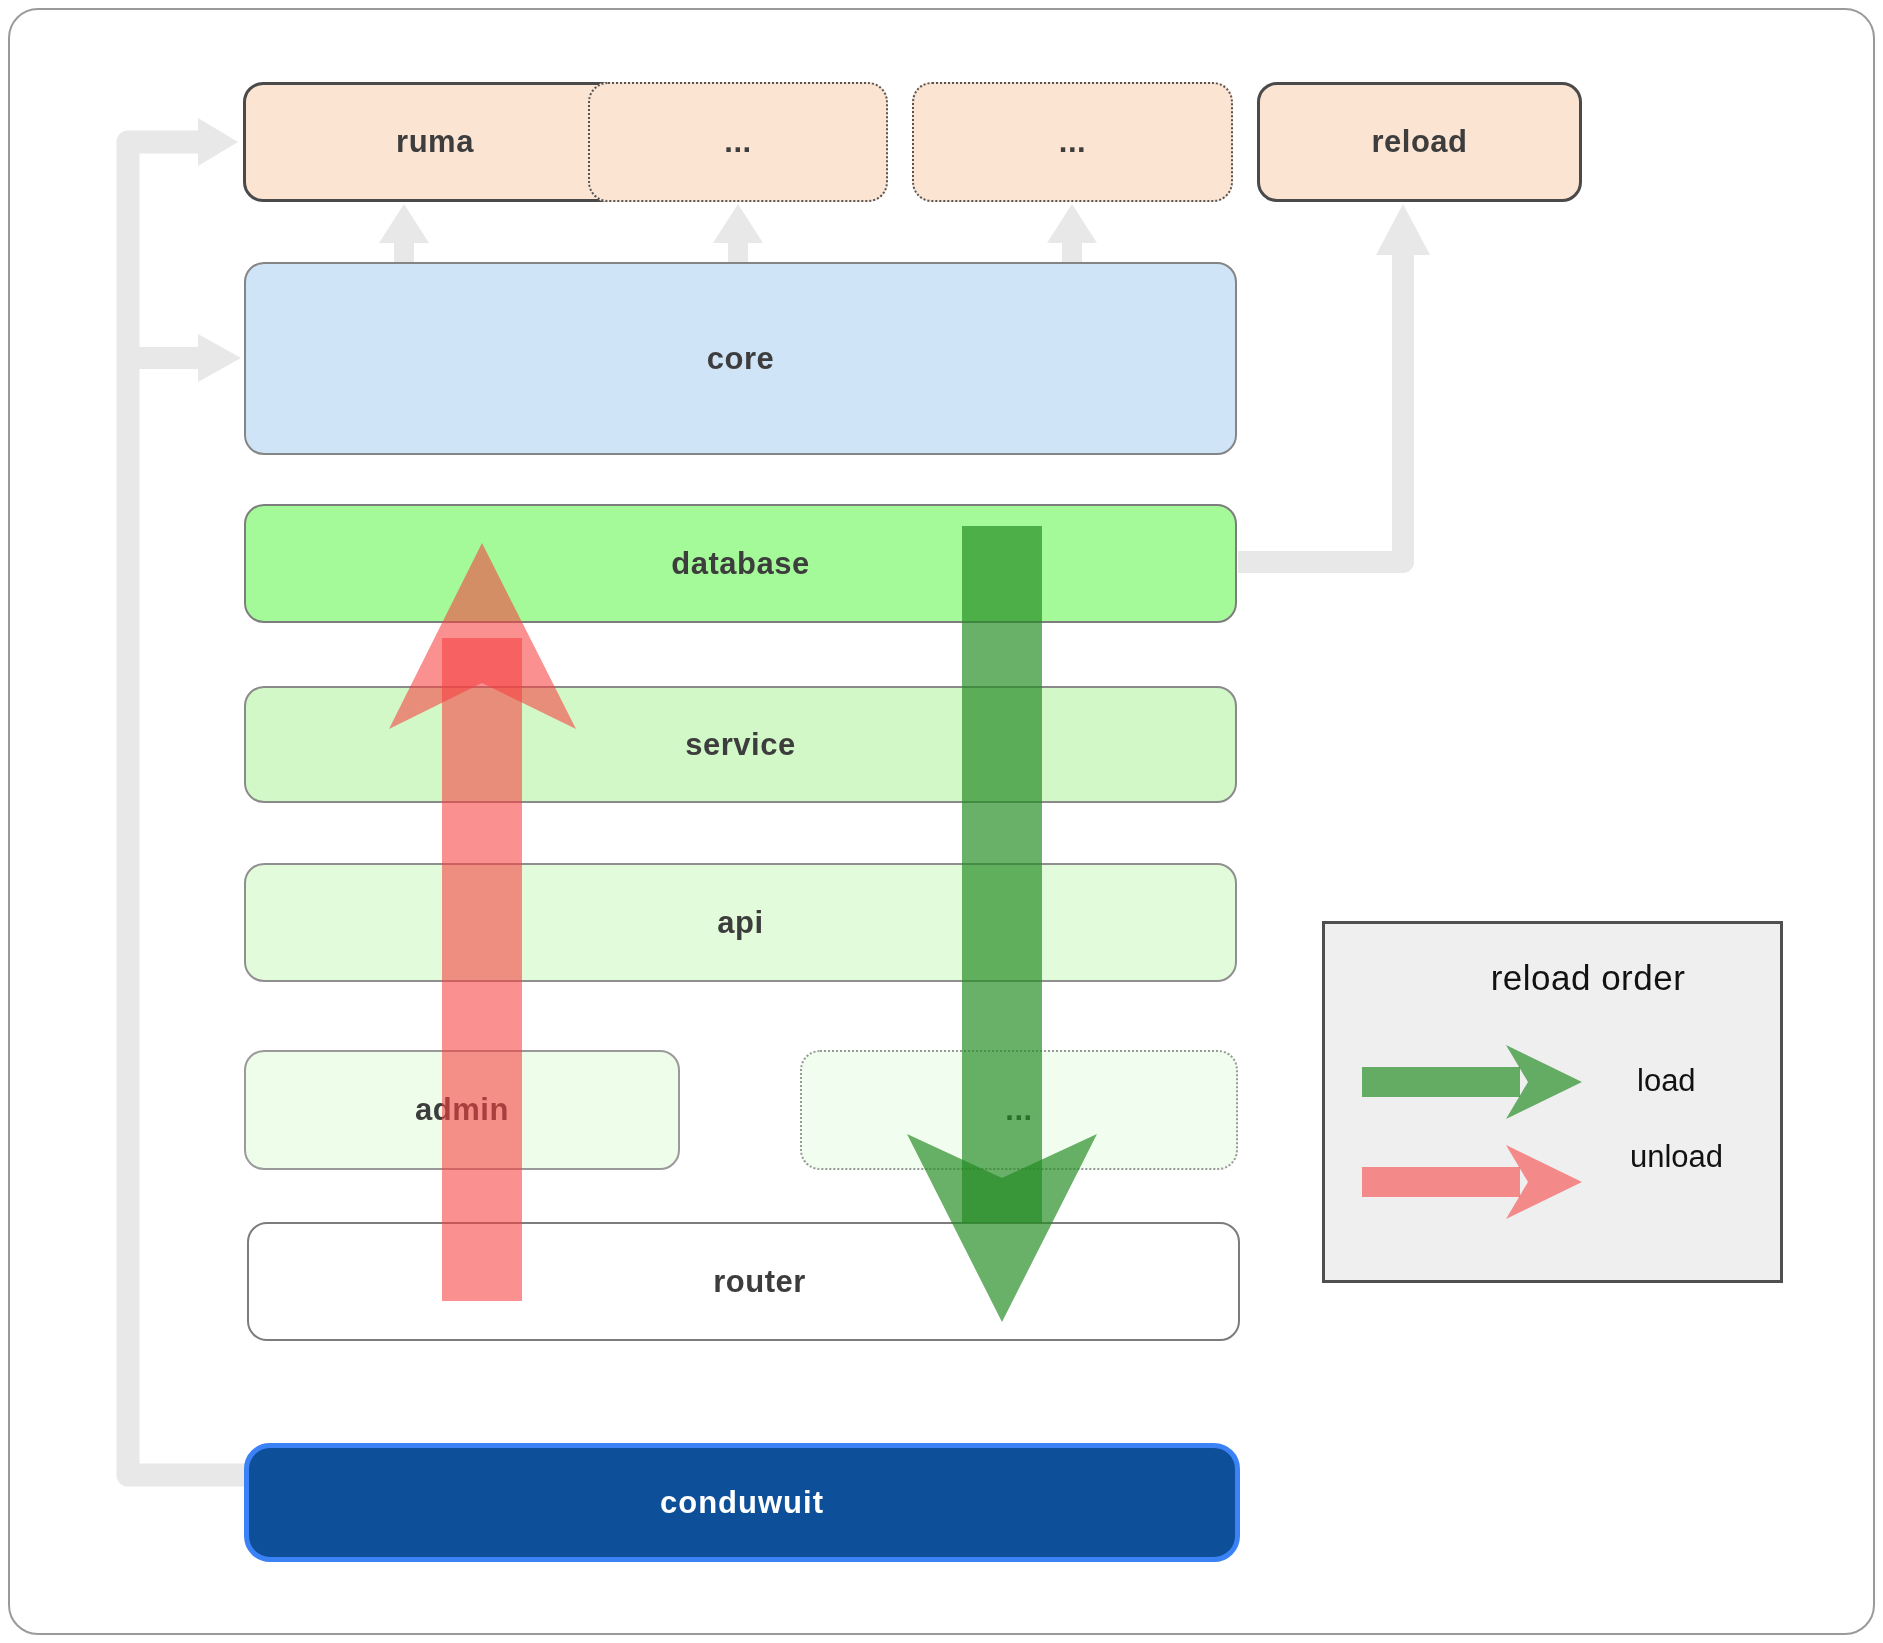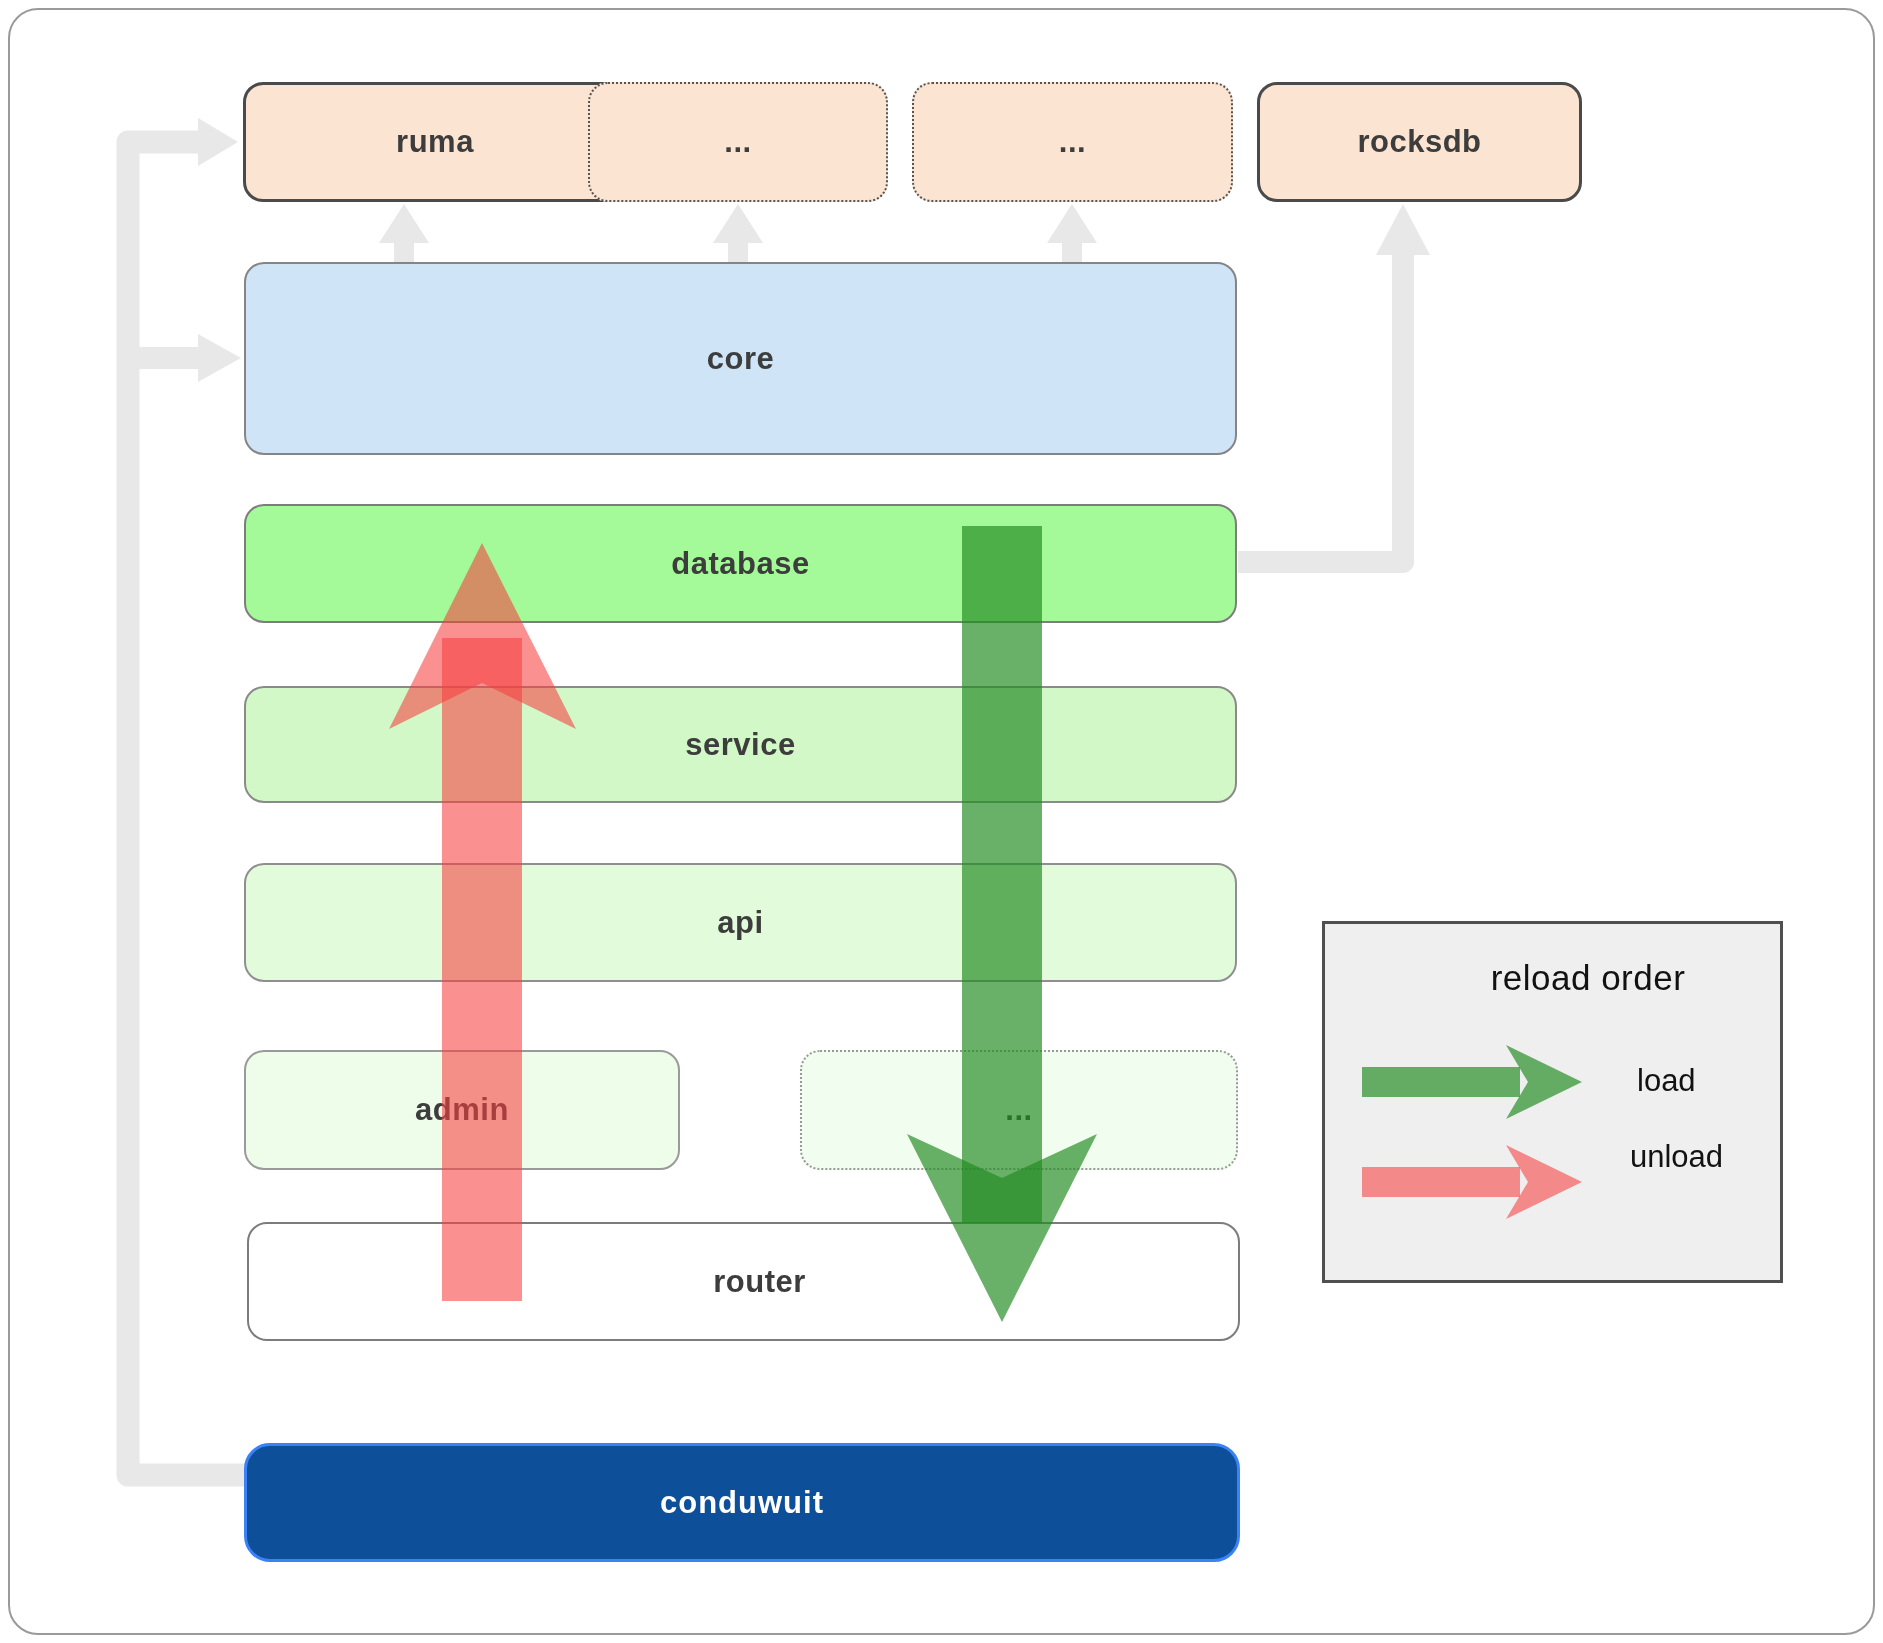--- a/index.html
+++ b/index.html
@@ -25,21 +25,21 @@
   .peach-solid{background:#fce4d3;border:3px solid #4a4a4a;}
   .peach-dotted{background:#fce4d3;border:2px dotted #555;}
   
   .core{background:#d0e4f8;border:2px solid #858585;}
   .database{background:#a4fa98;border:2px solid #7d7d7d;}
   .service{background:#d2f8c8;border:2px solid #8a8a8a;}
   .api{background:#e2fbda;border:2px solid #8f8f8f;}
   .admin{background:#eefcea;border:2px solid #9a9a9a;}
   .admin-dotted{background:#f1fdee;border:2px dotted #999;}
   .router{background:#fff;border:2px solid #7c7c7c;}
-  .conduwuit{background:#0e4f99;border:3px solid #3b82f6;border-radius:26px;
+  .conduwuit{background:#0e4f99;border:5px solid #3b82f6;border-radius:26px;
     color:#fff;font-weight:700;letter-spacing:1px;align-items:center;}
   
   .legend-box{
     position:absolute;left:1322px;top:921px;width:461px;height:362px;
     background:#efefef;border:3px solid #4f4f4f;box-sizing:border-box;z-index:2;
   }
   .legend-title{
     position:absolute;left:1322px;top:958px;width:532px;text-align:center;
     font-size:35px;font-weight:500;color:#121212;z-index:2;letter-spacing:.5px;
   }
@@ -78,21 +78,21 @@
   <div class="node peach-solid r20" style="left:243px;top:82px;width:384px;height:120px;">
     <span>ruma</span>
   </div>
   <div class="node peach-dotted r20" style="left:588px;top:82px;width:300px;height:120px;">
     <span>...</span>
   </div>
   <div class="node peach-dotted r20" style="left:912px;top:82px;width:321px;height:120px;">
     <span>...</span>
   </div>
   <div class="node peach-solid r20" style="left:1257px;top:82px;width:325px;height:120px;">
-    <span>rocksdb</span>
+    <span>reload</span>
   </div>
 
   <div class="node database r20" style="left:244px;top:504px;width:993px;height:119px;">
     <span>database</span>
   </div>
 
   <div class="node core r20" style="left:244px;top:262px;width:993px;height:193px;">
     <span>core</span>
   </div>
 

